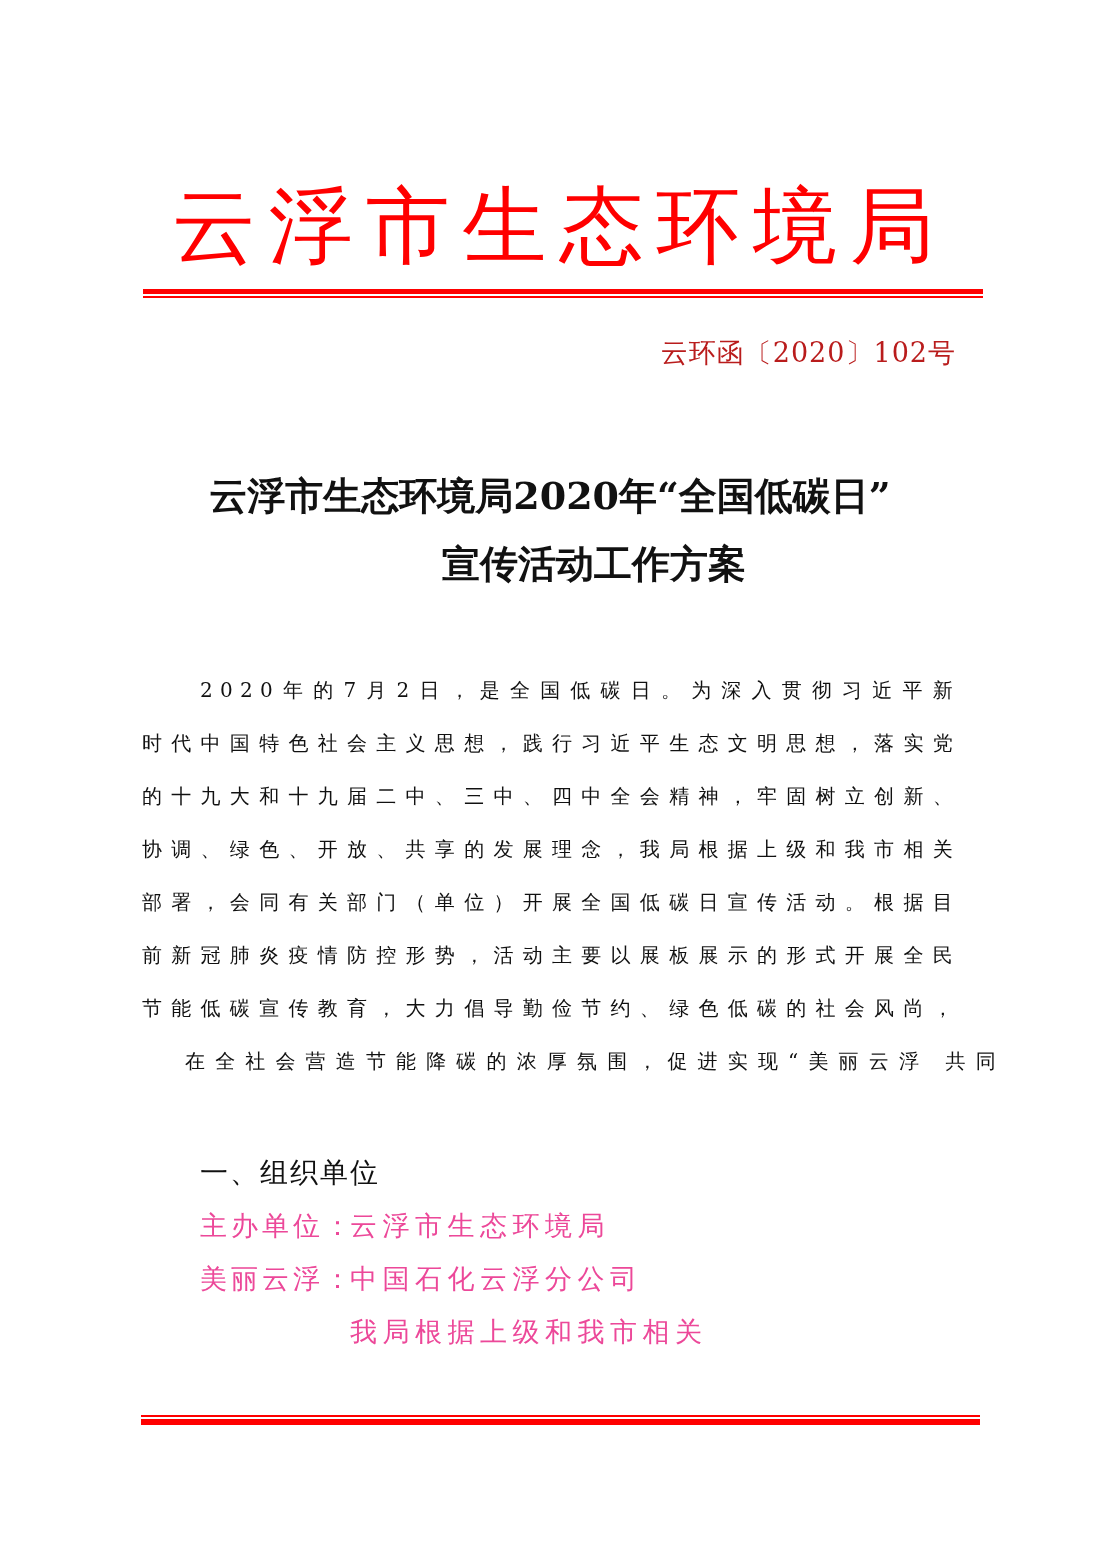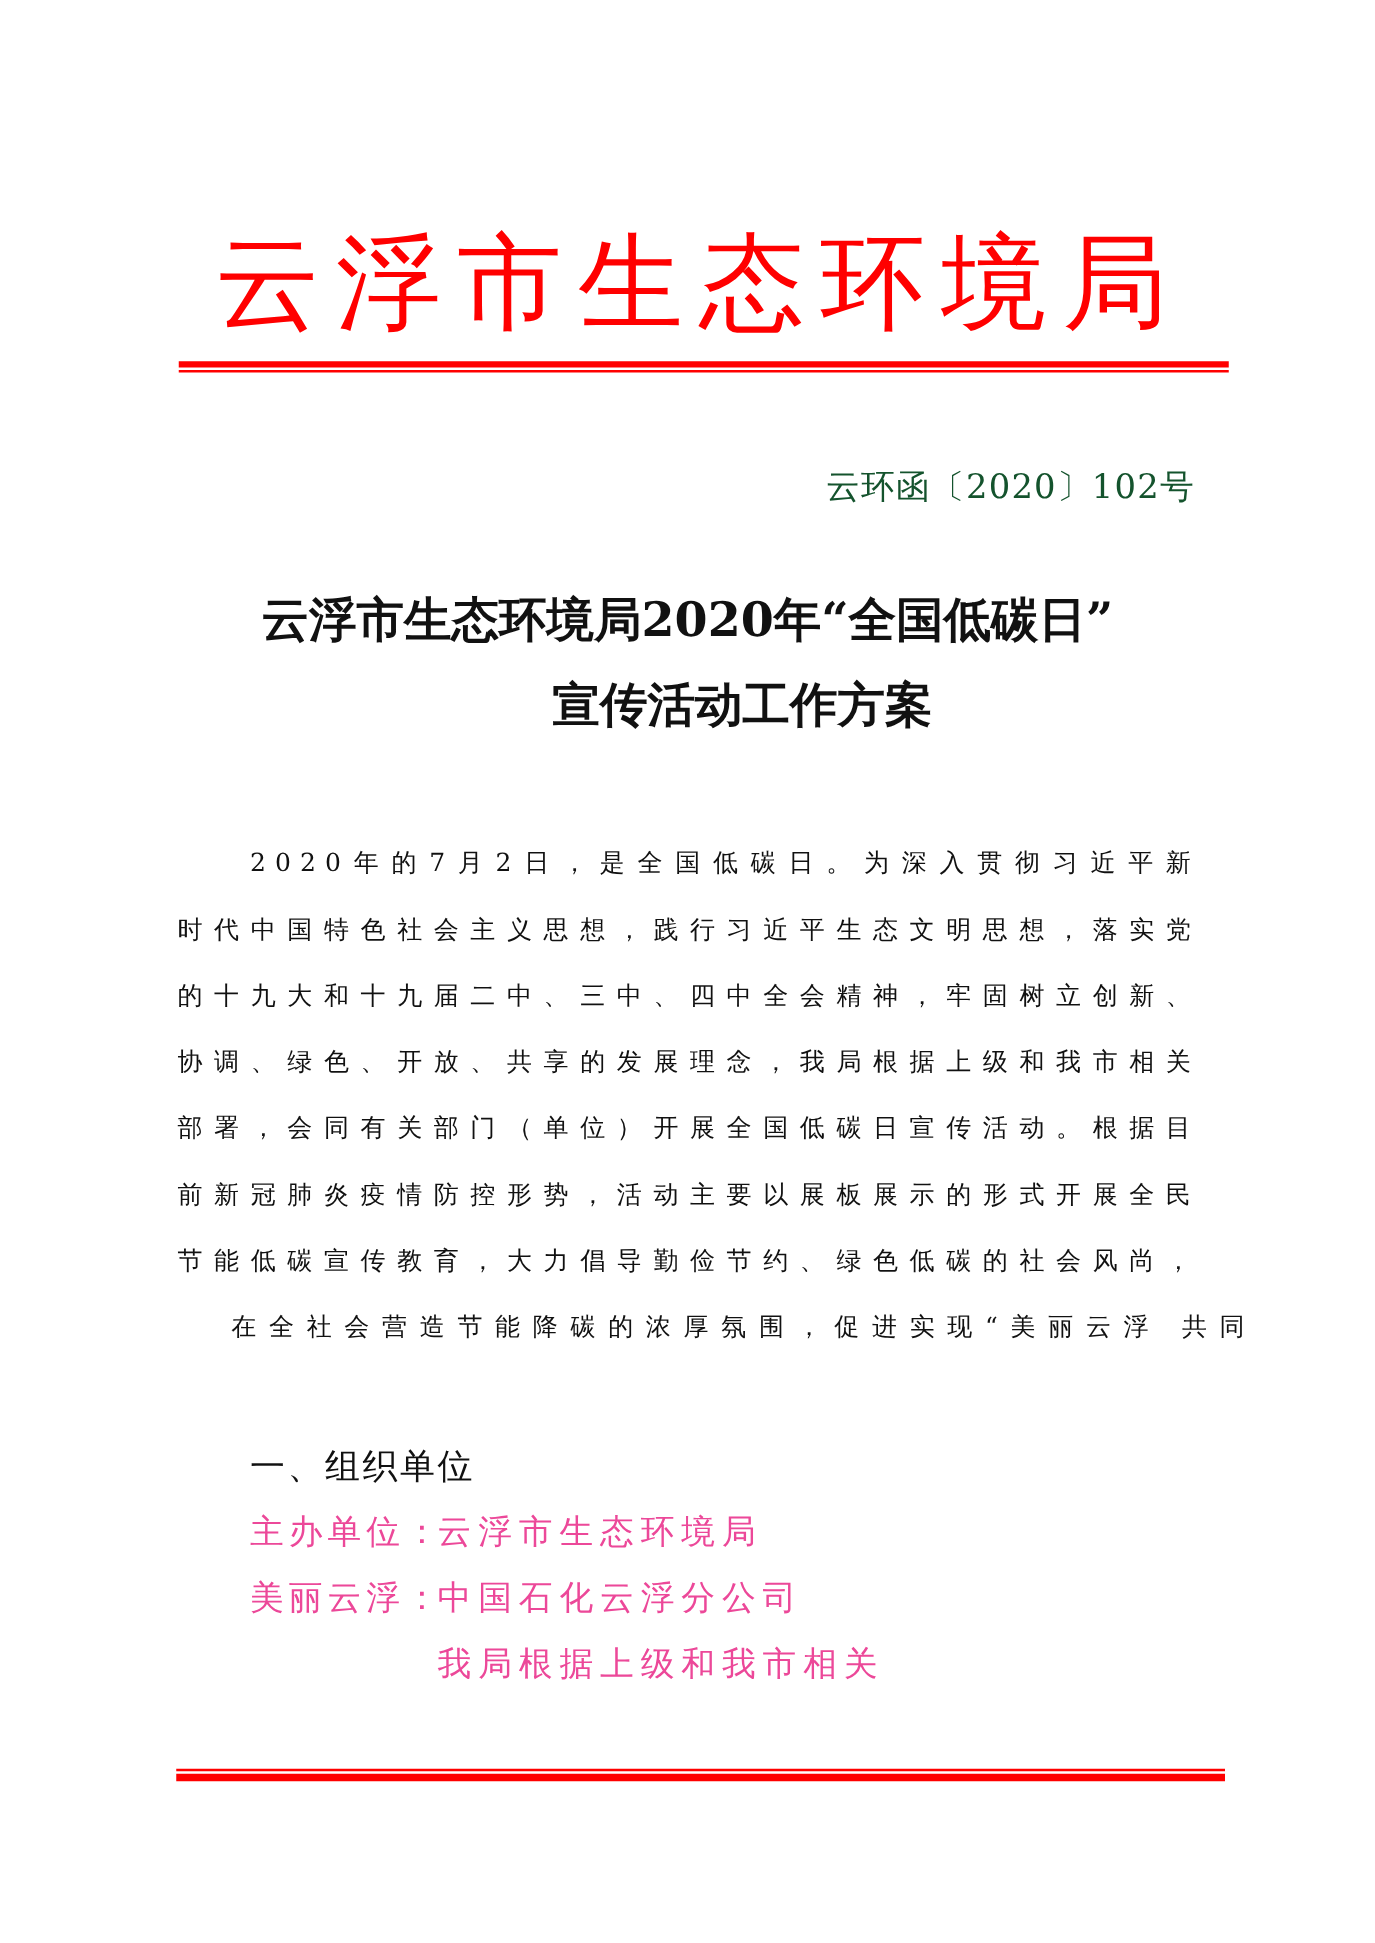--- a/index.html
+++ b/index.html
@@ -74,25 +74,25 @@
     }
     .rule-bottom .thick {
       position: absolute; left: 0; top: 4px;
       width: 100%; height: 6px; background: #ff0000;
     }
 
     
     .doc-number {
       position: absolute;
       right: 144px;
-      top: 372px;
+      top: 335px;
       font-size: 27px;
       line-height: 36px;
       letter-spacing: 1px;
-      color: #14532d;
+      color: #b91c1c;
       white-space: nowrap;
     }
 
     
     .title-line {
       position: absolute;
       left: 0;
       width: 1100px;
       text-align: center;
       font-family: "DejaVu Serif", "Liberation Serif", serif;

